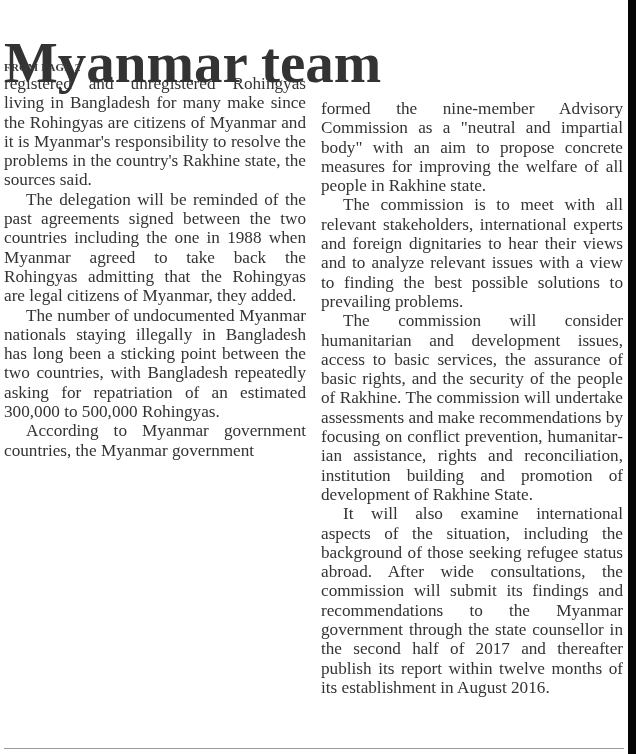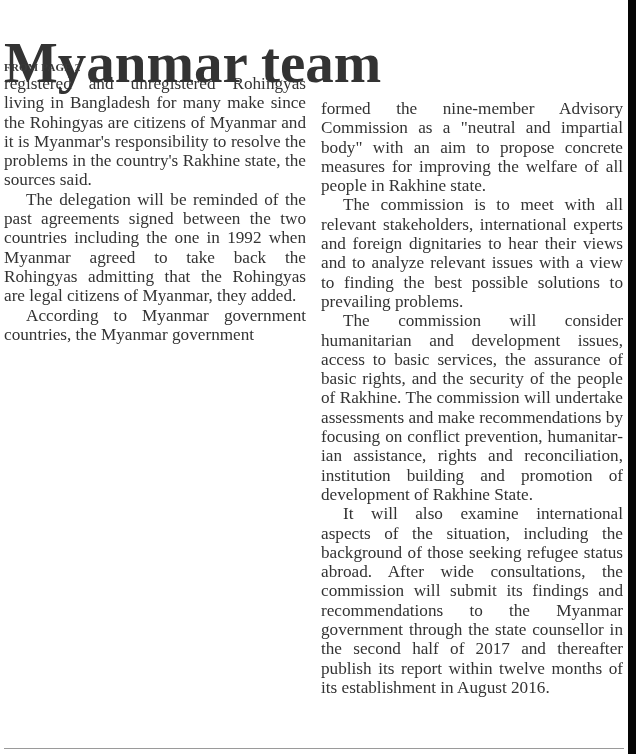--- a/index.html
+++ b/index.html
@@ -74,21 +74,22 @@
 </head>
 <body>
 
 <div class="edge-bar"></div>
 
 <h1 class="headline">Myanmar team</h1>
 
 <div class="column col-left">
   <p class="kicker">FROM PAGE 2</p>
   <p class="para no-indent">registered and unregistered Rohingyas living in Bangladesh for many make since the Rohingyas are citizens of Myanmar and it is Myanmar's responsibility to resolve the problems in the country's Rakhine state, the sources said.</p>
-  <p class="para">The delegation will be reminded of the past agreements signed between the two countries including the one in 1992 when Myanmar agreed to take back the Rohingyas admitting that the Rohingyas are legal citizens of Myanmar, they added.</p>
+  <p class="para">The delegation will be reminded of the past agreements signed between the two countries including the one in 1988 when Myanmar agreed to take back the Rohingyas admitting that the Rohingyas are legal citizens of Myanmar, they added.</p>
+  <p class="para">The number of undocumented Myanmar nationals staying illegally in Bangladesh has long been a sticking point between the two countries, with Bangladesh repeatedly asking for repatriation of an estimated 300,000 to 500,000 Rohingyas.</p>
   <p class="para">According to Myanmar government countries, the Myanmar government</p>
 </div>
 
 <div class="column col-right">
   <p class="para">formed the nine-member Advisory Commission as a "neutral and impar­tial body" with an aim to propose concrete measures for improving the welfare of all people in Rakhine state.</p>
   <p class="para">The commission is to meet with all relevant stakeholders, international experts and foreign dignitaries to hear their views and to analyze relevant issues with a view to finding the best possible solutions to prevailing problems.</p>
   <p class="para">The commission will consider humanitarian and development issues, access to basic services, the assurance of basic rights, and the secu­rity of the people of Rakhine. The com­mission will undertake assessments and make recommendations by focus­ing on conflict prevention, humanitar­ian assistance, rights and reconcilia­tion, institution building and promo­tion of development of Rakhine State.</p>
   <p class="para">It will also examine international aspects of the situation, including the background of those seeking refugee status abroad. After wide consulta­tions, the commission will submit its findings and recommendations to the Myanmar government through the state counsellor in the second half of 2017 and thereafter publish its report within twelve months of its establish­ment in August 2016.</p>
 </div>
 

